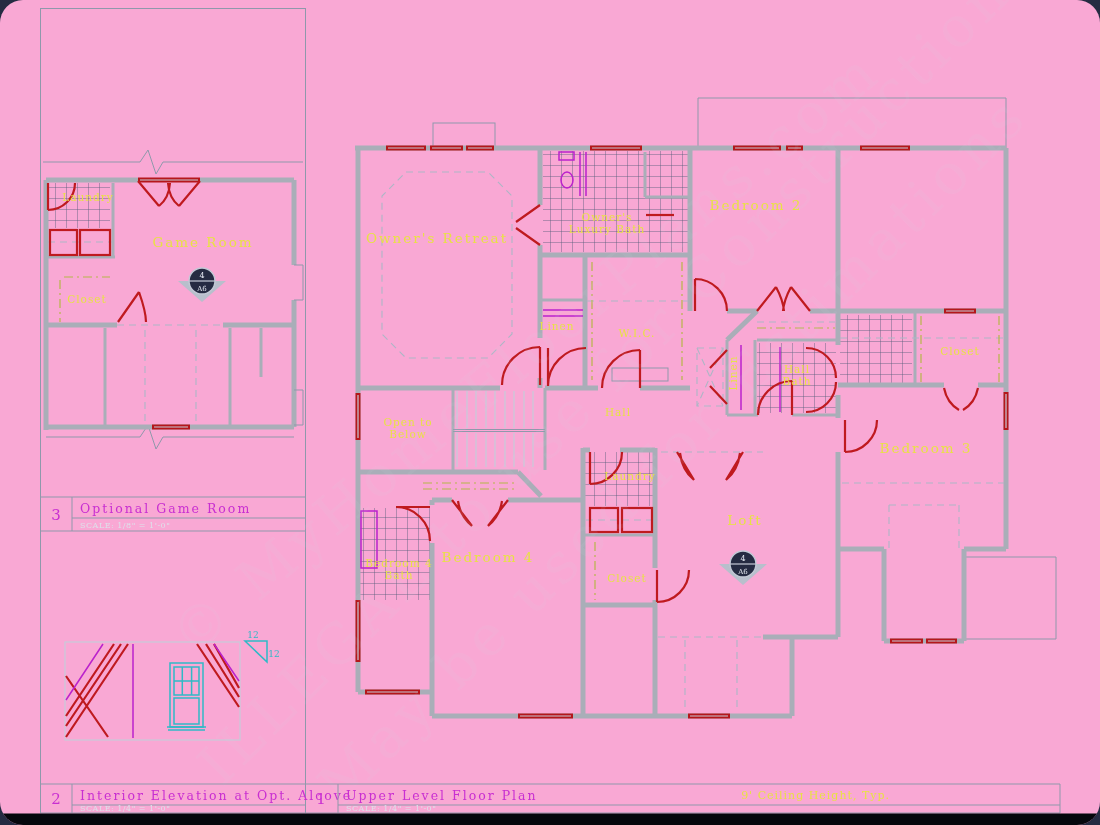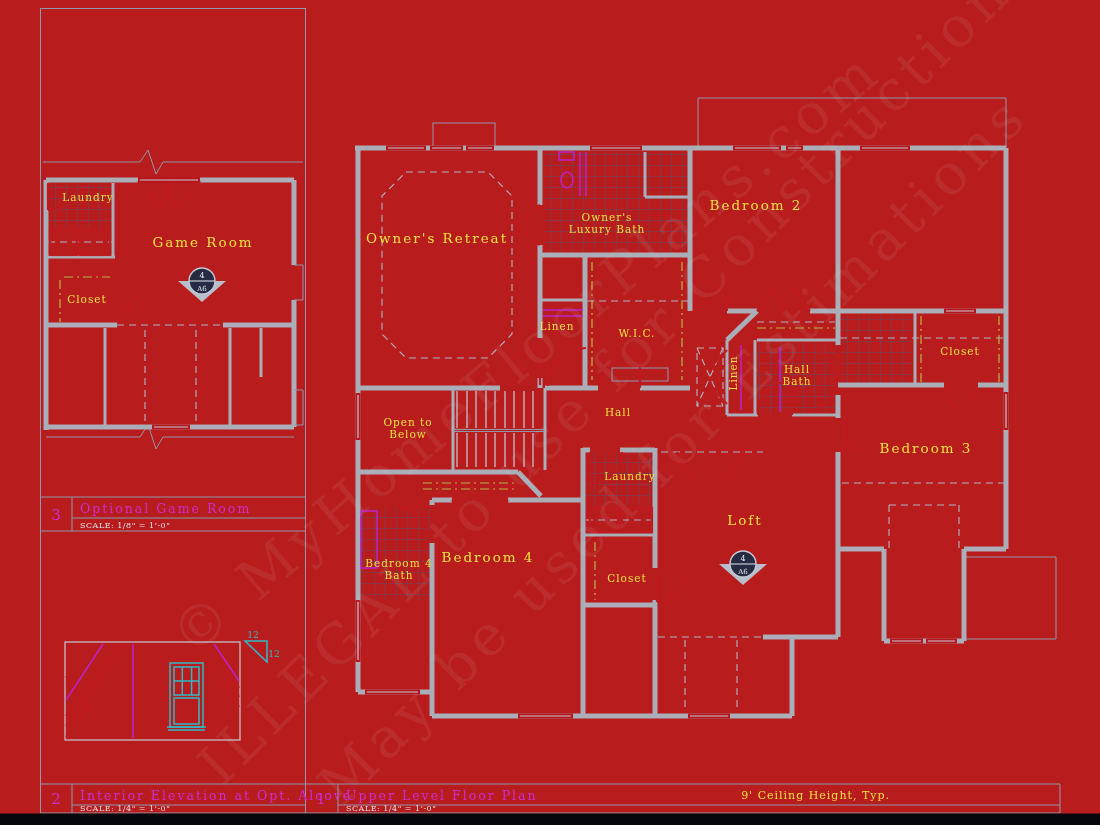--- a/index.html
+++ b/index.html
@@ -1,17 +1,17 @@
 <!DOCTYPE html>
 <html><head>
 <meta charset="utf-8">
 <style>
   html,body{margin:0;padding:0;background:#252b42;}
-  #sheet{position:relative;width:1100px;height:825px;background:#b91c1c;overflow:hidden;
-         font-family:"DejaVu Serif",serif;}
+  #sheet{position:relative;width:1100px;height:825px;background:#f9a8d4;overflow:hidden;
+         font-family:"DejaVu Serif",serif;border-radius:23px;}
   svg{display:block}
   
   .w   {stroke:#a9aeb8;stroke-width:5;fill:none;stroke-linecap:butt}
   .w3  {stroke:#a9aeb8;stroke-width:3;fill:none}
   .tl  {stroke:#8f98ab;stroke-width:1;fill:none}
   .tlb {stroke:#c6ccd9;stroke-width:1.2;fill:none}
   .dw  {stroke:#aeb6c6;stroke-width:1.1;fill:none;stroke-dasharray:7 5}
   .dol {stroke:#b6b648;stroke-width:1.2;fill:none;stroke-dasharray:9 4 2 4}
   .red {stroke:#bf1a1f;stroke-width:2.2;fill:none}
   .redf{fill:#b5161b;stroke:none}

